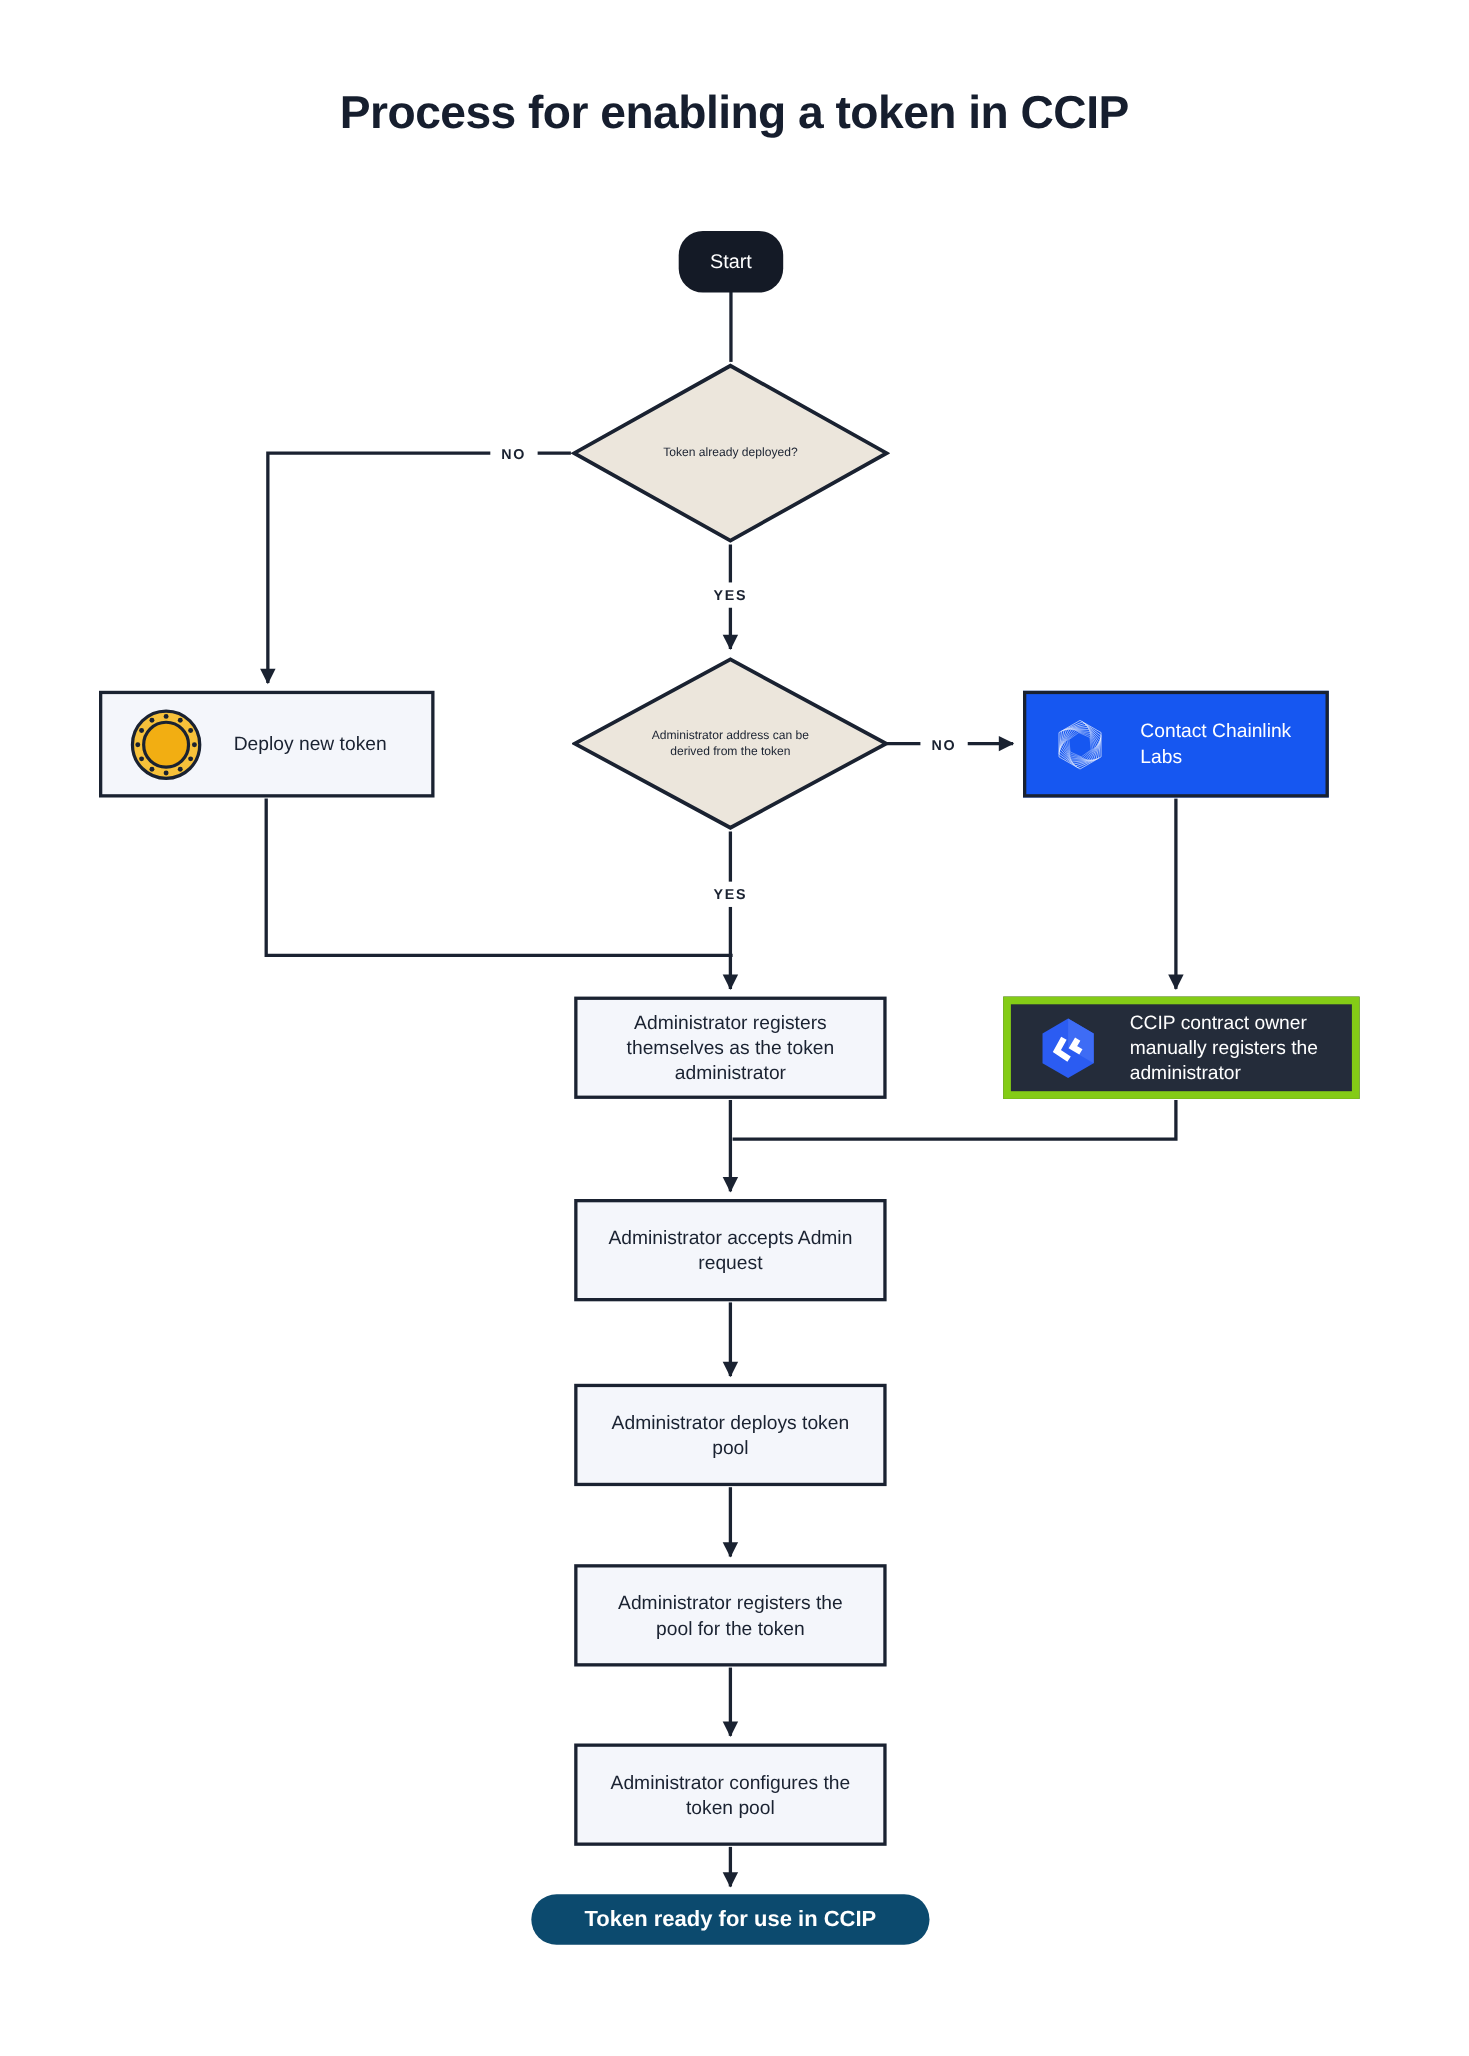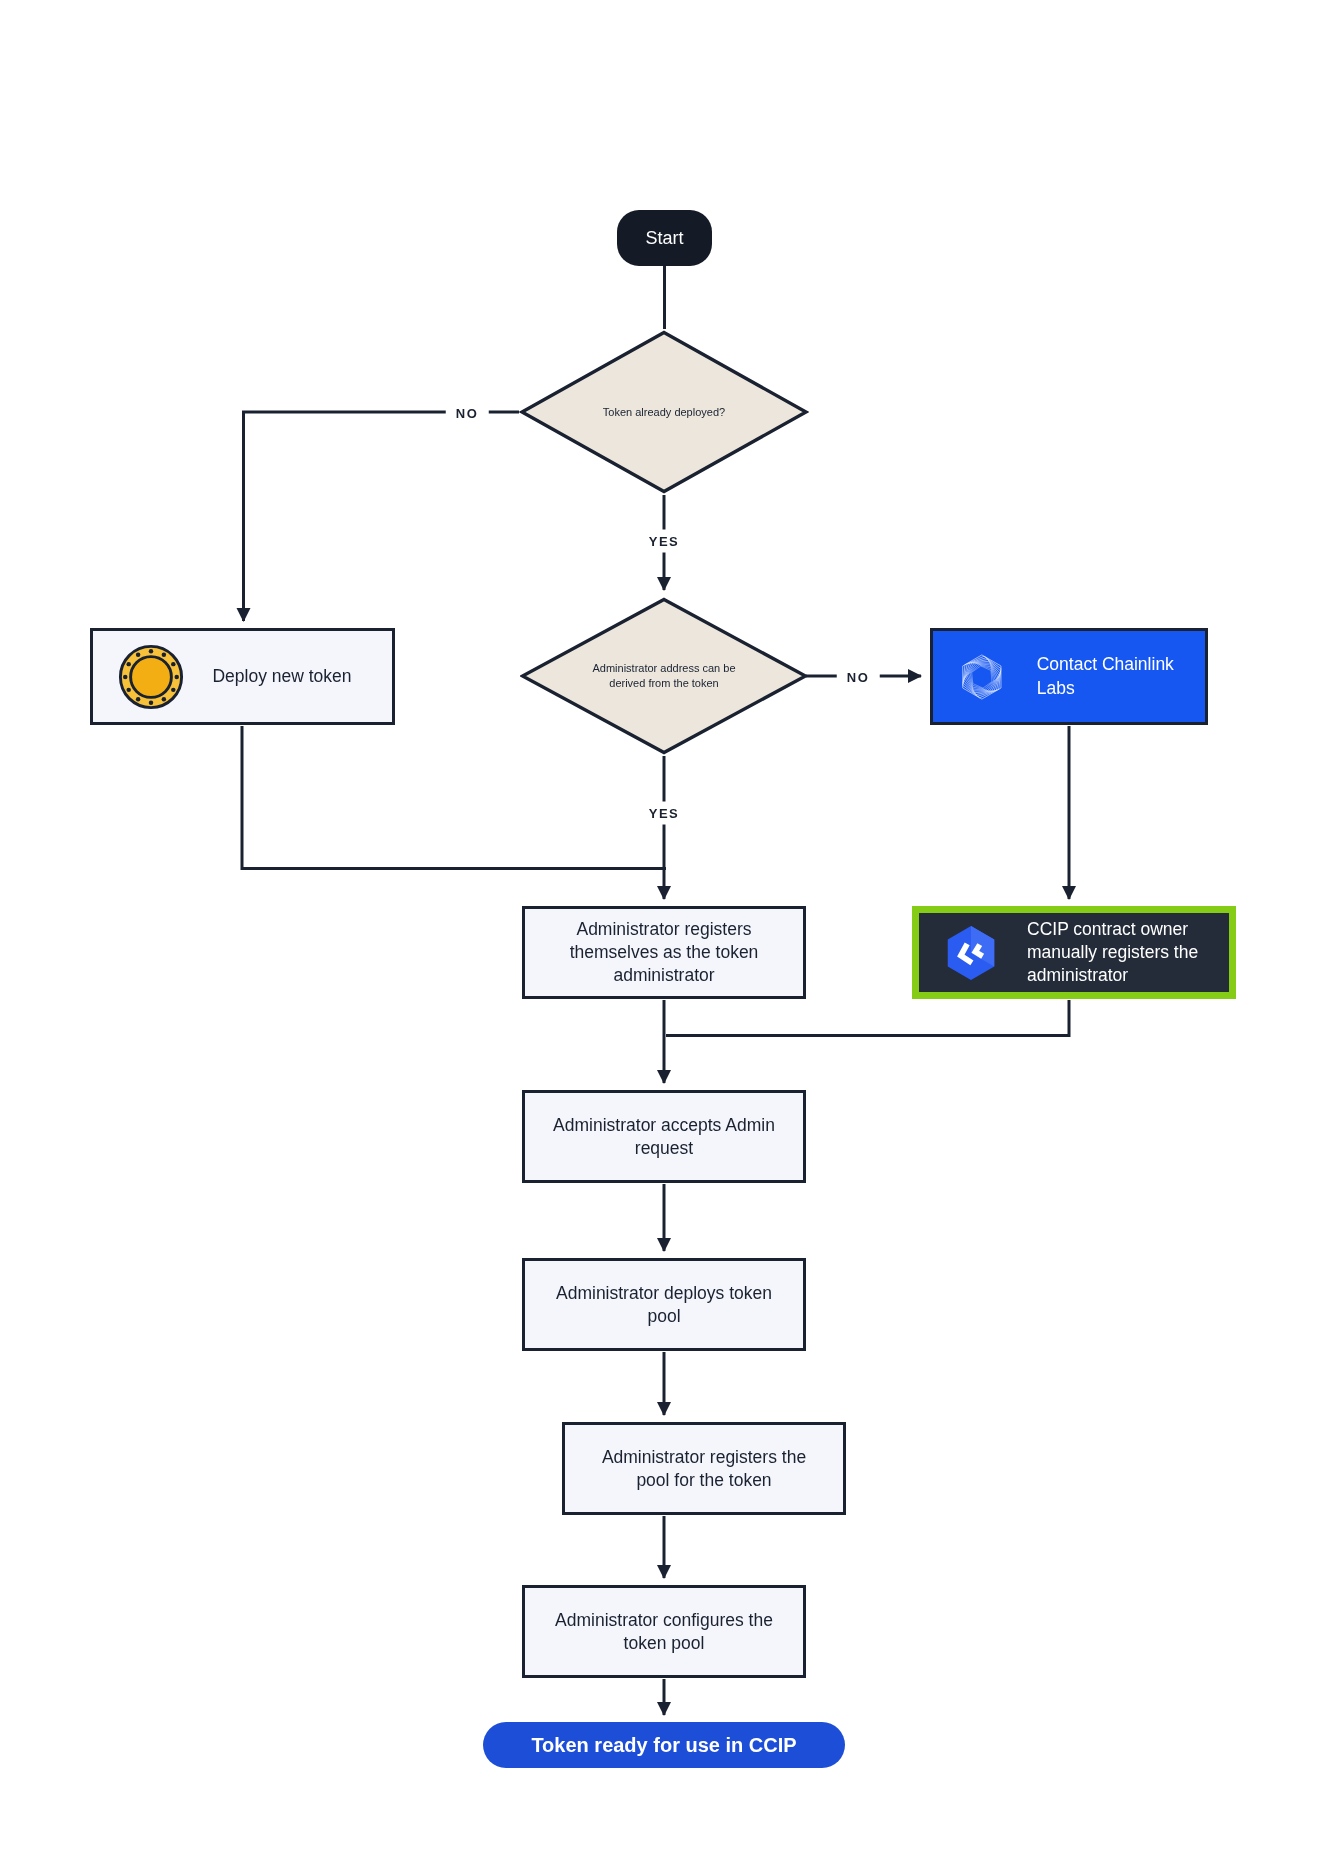--- a/index.html
+++ b/index.html
@@ -3,21 +3,21 @@
 <meta charset="utf-8">
 <style>
   html,body{margin:0;padding:0;background:#ffffff;}
   .canvas{position:relative;width:1335px;height:1869px;background:#ffffff;overflow:hidden;
           font-family:"Liberation Sans","DejaVu Sans",sans-serif;color:#1A2231;}
   .edges{position:absolute;left:0;top:0;z-index:1;}
   .title{position:absolute;left:0;top:78px;width:1335px;margin:0;text-align:center;
          font-size:42px;font-weight:700;letter-spacing:-0.5px;color:#161E2E;z-index:3;}
   .node{position:absolute;z-index:3;box-sizing:border-box;display:flex;align-items:center;justify-content:center;}
   .pill-start{background:#141A26;border-radius:22px;color:#ffffff;font-size:18px;font-weight:500;}
-  .pill-end{background:#1d4ed8;border-radius:24px;color:#ffffff;font-size:20px;font-weight:700;}
+  .pill-end{background:#0c4a6e;border-radius:24px;color:#ffffff;font-size:20px;font-weight:700;}
   .box{background:#F4F6FB;border:3px solid #1A2231;gap:11px;}
   .box .btxt{text-align:center;font-size:17.5px;line-height:1.3;color:#1A2231;}
   .iconbox{justify-content:flex-start;padding:0 24px;}
   .iconbox .icon{flex:0 0 auto;}
   .iconbox .btxt{flex:1;text-align:center;}
   .bluebox{background:#1657F1;border:3px solid #1A2231;justify-content:flex-start;padding:0 24px;}
   .bluebox .btxt{color:#ffffff;text-align:left;margin-left:30px;font-size:17.5px;line-height:1.32;}
   .darkbox{background:#242C3A;border:7px solid #84cc16;justify-content:flex-start;padding:0 22px;}
   .darkbox .btxt{color:#ffffff;text-align:left;margin-left:26px;font-size:17.5px;line-height:1.32;}
   .diamond{position:absolute;z-index:3;}
@@ -48,20 +48,21 @@
       <path d="M 1069 726 V 899" marker-end="url(#ah)"></path>
       <path d="M 1069 1000 V 1035.5 H 666"></path>
       <path d="M 664 1000 V 1083" marker-end="url(#ah)"></path>
       <path d="M 664 1184 V 1251" marker-end="url(#ah)"></path>
       <path d="M 664 1352 V 1415" marker-end="url(#ah)"></path>
       <path d="M 664 1516 V 1578" marker-end="url(#ah)"></path>
       <path d="M 664 1679 V 1715" marker-end="url(#ah)"></path>
     </g>
   </svg>
 
+  <h1 class="title">Process for enabling a token in CCIP</h1>
 
   <div class="node pill-start" style="left:617px;top:210px;width:95px;height:56px;">
     <span>Start</span>
   </div>
 
   <div class="diamond" style="left:519px;top:330px;width:290px;height:164px;">
     <svg width="290" height="164" viewBox="0 0 290 164">
       <polygon points="145,2.5 287,82 145,161.5 3,82" fill="#ECE6DC" stroke="#1A2231" stroke-width="3.4"></polygon>
     </svg>
     <div class="dtxt" style="width:175px;">Token already deployed?</div>
@@ -129,21 +130,21 @@
   </div>
 
   <div class="node box" style="left:522px;top:1090px;width:284px;height:93px;">
     <div class="btxt" style="width:230px;">Administrator accepts Admin request</div>
   </div>
 
   <div class="node box" style="left:522px;top:1258px;width:284px;height:93px;">
     <div class="btxt" style="width:220px;">Administrator deploys token pool</div>
   </div>
 
-  <div class="node box" style="left:522px;top:1422px;width:284px;height:93px;margin-left:40px;">
+  <div class="node box" style="left:522px;top:1422px;width:284px;height:93px;">
     <div class="btxt" style="width:230px;">Administrator registers the pool for the token</div>
   </div>
 
   <div class="node box" style="left:522px;top:1585px;width:284px;height:93px;">
     <div class="btxt" style="width:240px;">Administrator configures the token pool</div>
   </div>
 
   <div class="node pill-end" style="left:483px;top:1722px;width:362px;height:46px;">
     <span>Token ready for use in CCIP</span>
   </div>

